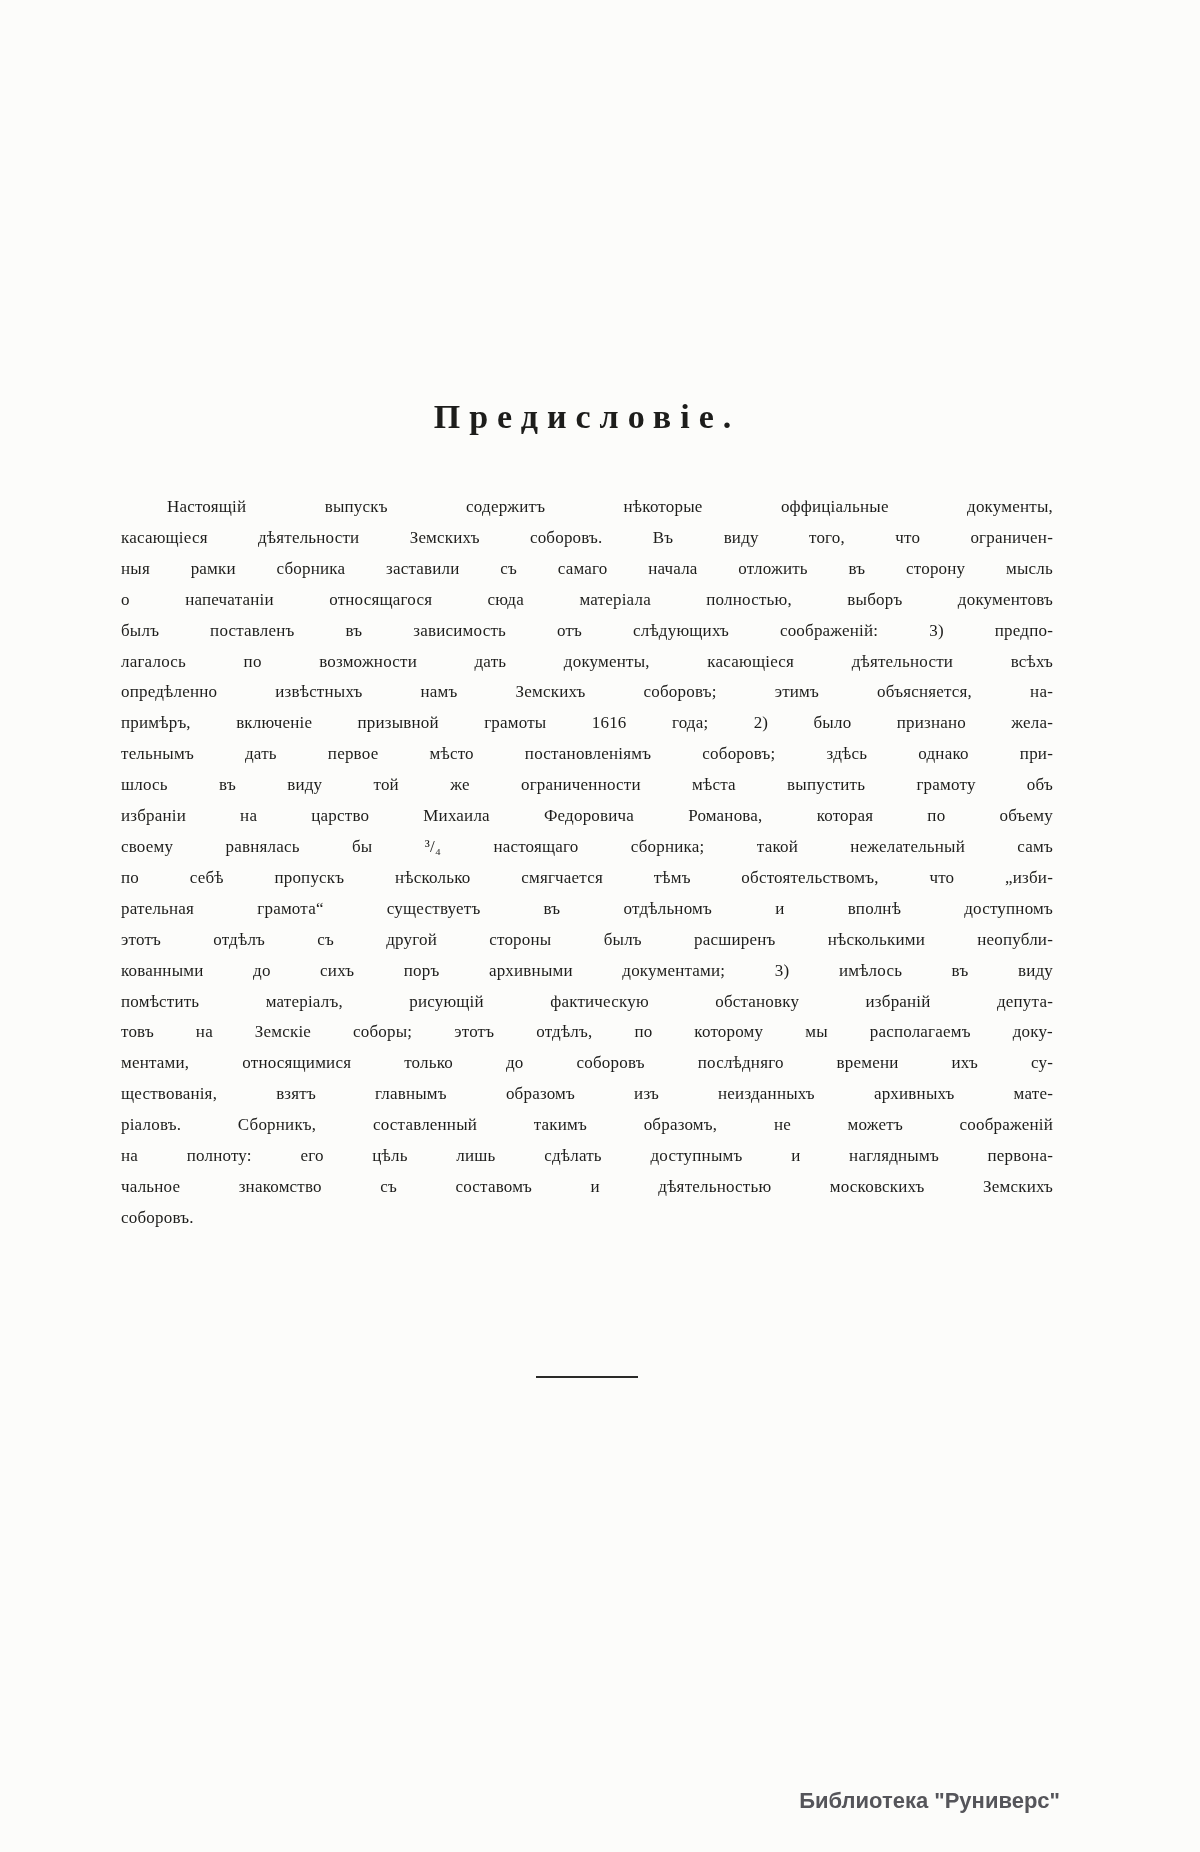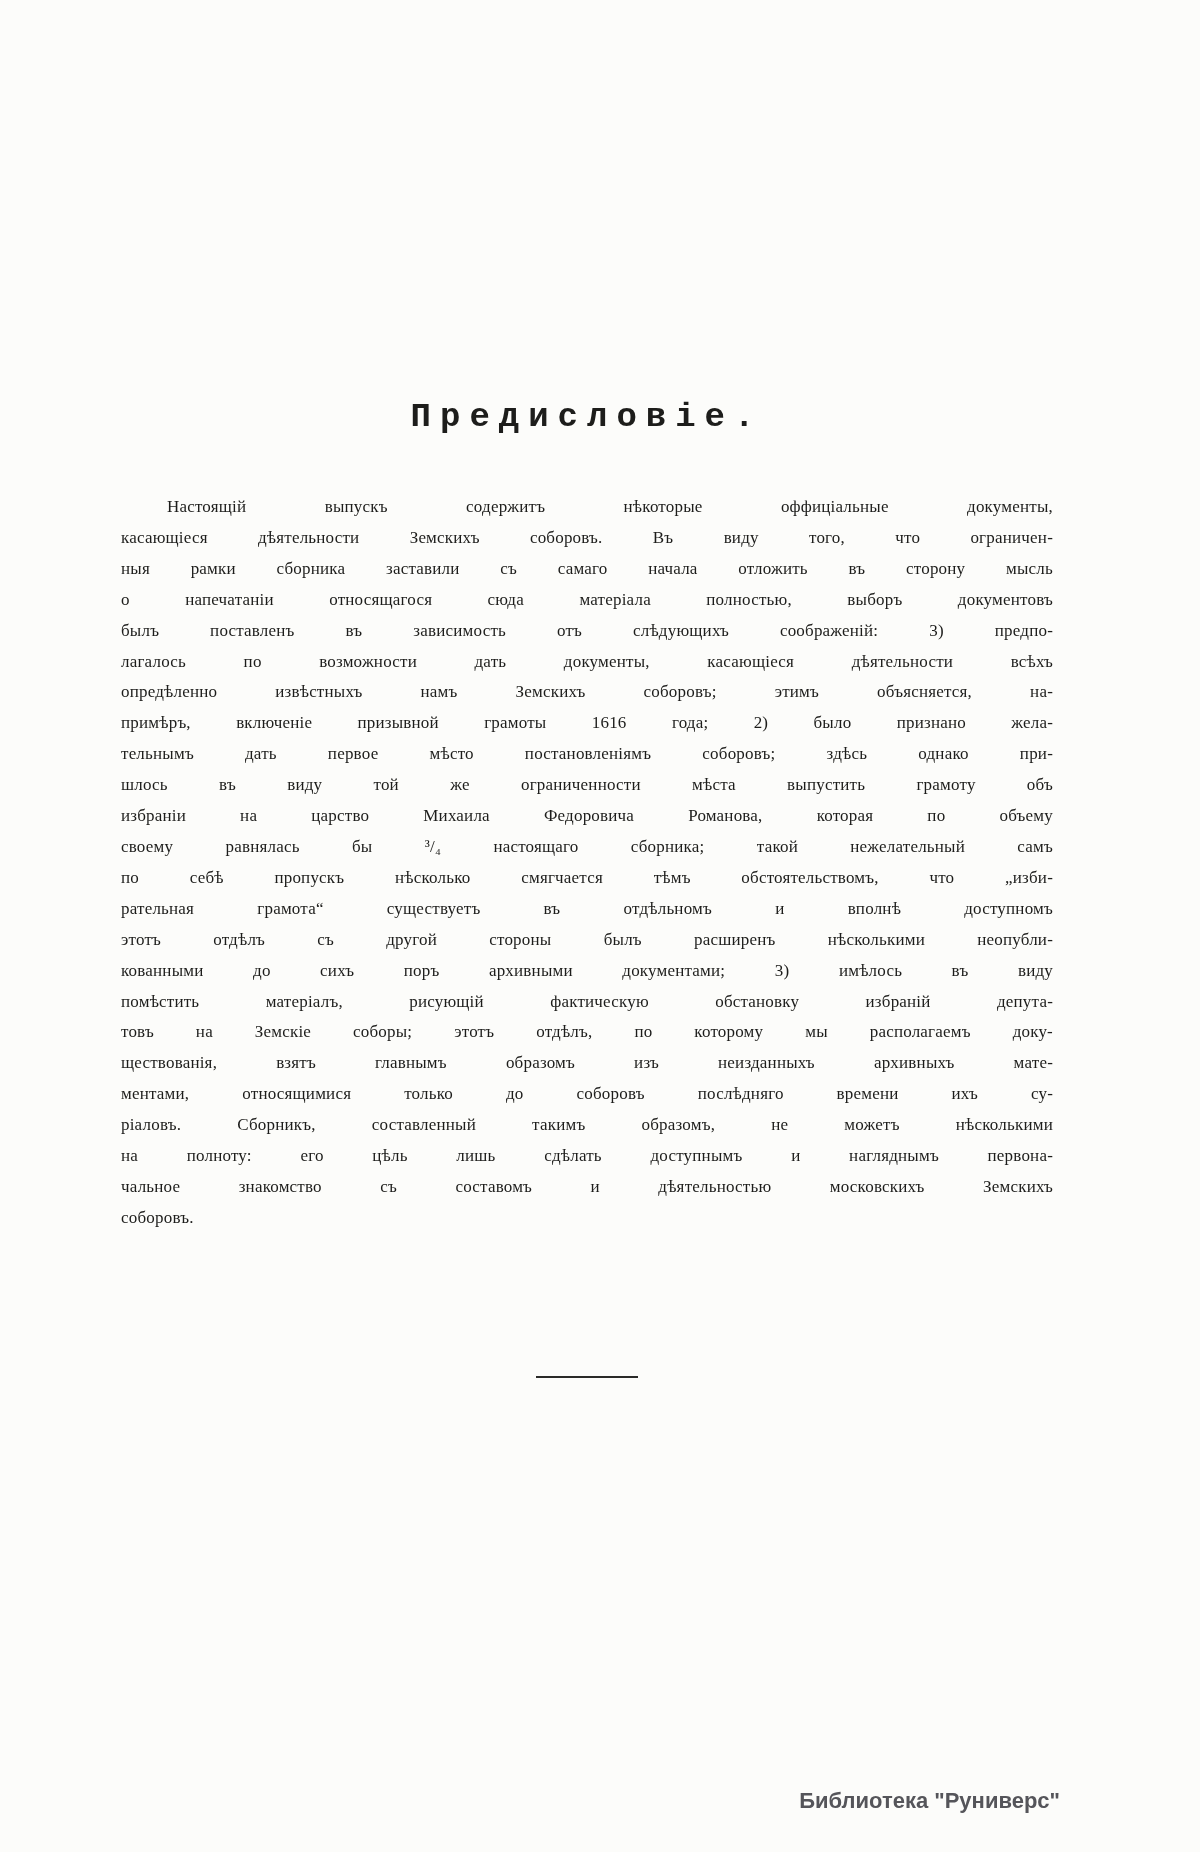--- a/index.html
+++ b/index.html
@@ -22,21 +22,21 @@
     height: 1852px;
     background: var(--paper);
     overflow: hidden;
   }
   .title {
     position: absolute;
     top: 398px;
     left: 121px;
     width: 932px;
     text-align: center;
-    font-family: Liberation Mono, monospace;
+    font-family: Liberation Serif, serif;
     font-size: 34px;
     font-weight: 600;
     letter-spacing: 9px;
     color: var(--ink);
   }
   .body-text {
     position: absolute;
     top: 492px;
     left: 121px;
     width: 932px;
@@ -89,23 +89,23 @@
       <div class="line">тельнымъ дать первое мѣсто постановленіямъ соборовъ; здѣсь однако при-</div>
       <div class="line">шлось въ виду той же ограниченности мѣста выпустить грамоту объ</div>
       <div class="line">избраніи на царство Михаила Федоровича Романова, которая по объему</div>
       <div class="line">своему равнялась бы ³/₄ настоящаго сборника; такой нежелательный самъ</div>
       <div class="line">по себѣ пропускъ нѣсколько смягчается тѣмъ обстоятельствомъ, что „изби-</div>
       <div class="line">рательная грамота“ существуетъ въ отдѣльномъ и вполнѣ доступномъ</div>
       <div class="line">этотъ отдѣлъ съ другой стороны былъ расширенъ нѣсколькими неопубли-</div>
       <div class="line">кованными до сихъ поръ архивными документами; 3) имѣлось въ виду</div>
       <div class="line">помѣстить матеріалъ, рисующій фактическую обстановку избраній депута-</div>
       <div class="line">товъ на Земскіе соборы; этотъ отдѣлъ, по которому мы располагаемъ доку-</div>
+      <div class="line">ментами, относящимися только до соборовъ послѣдняго времени ихъ су-</div>
       <div class="line">ществованія, взятъ главнымъ образомъ изъ неизданныхъ архивныхъ мате-</div>
-      <div class="line">ментами, относящимися только до соборовъ послѣдняго времени ихъ су-</div>
-      <div class="line">ріаловъ. Сборникъ, составленный такимъ образомъ, не можетъ нѣсколькими</div>
+      <div class="line">ріаловъ. Сборникъ, составленный такимъ образомъ, не можетъ соображеній</div>
       <div class="line">на полноту: его цѣль лишь сдѣлать доступнымъ и нагляднымъ первона-</div>
       <div class="line">чальное знакомство съ составомъ и дѣятельностью московскихъ Земскихъ</div>
       <div class="line last">соборовъ.</div>
     </div>
 
   <div class="divider"></div>
 
   <div class="watermark">Библиотека "Руниверс"</div>
 
 </div>

